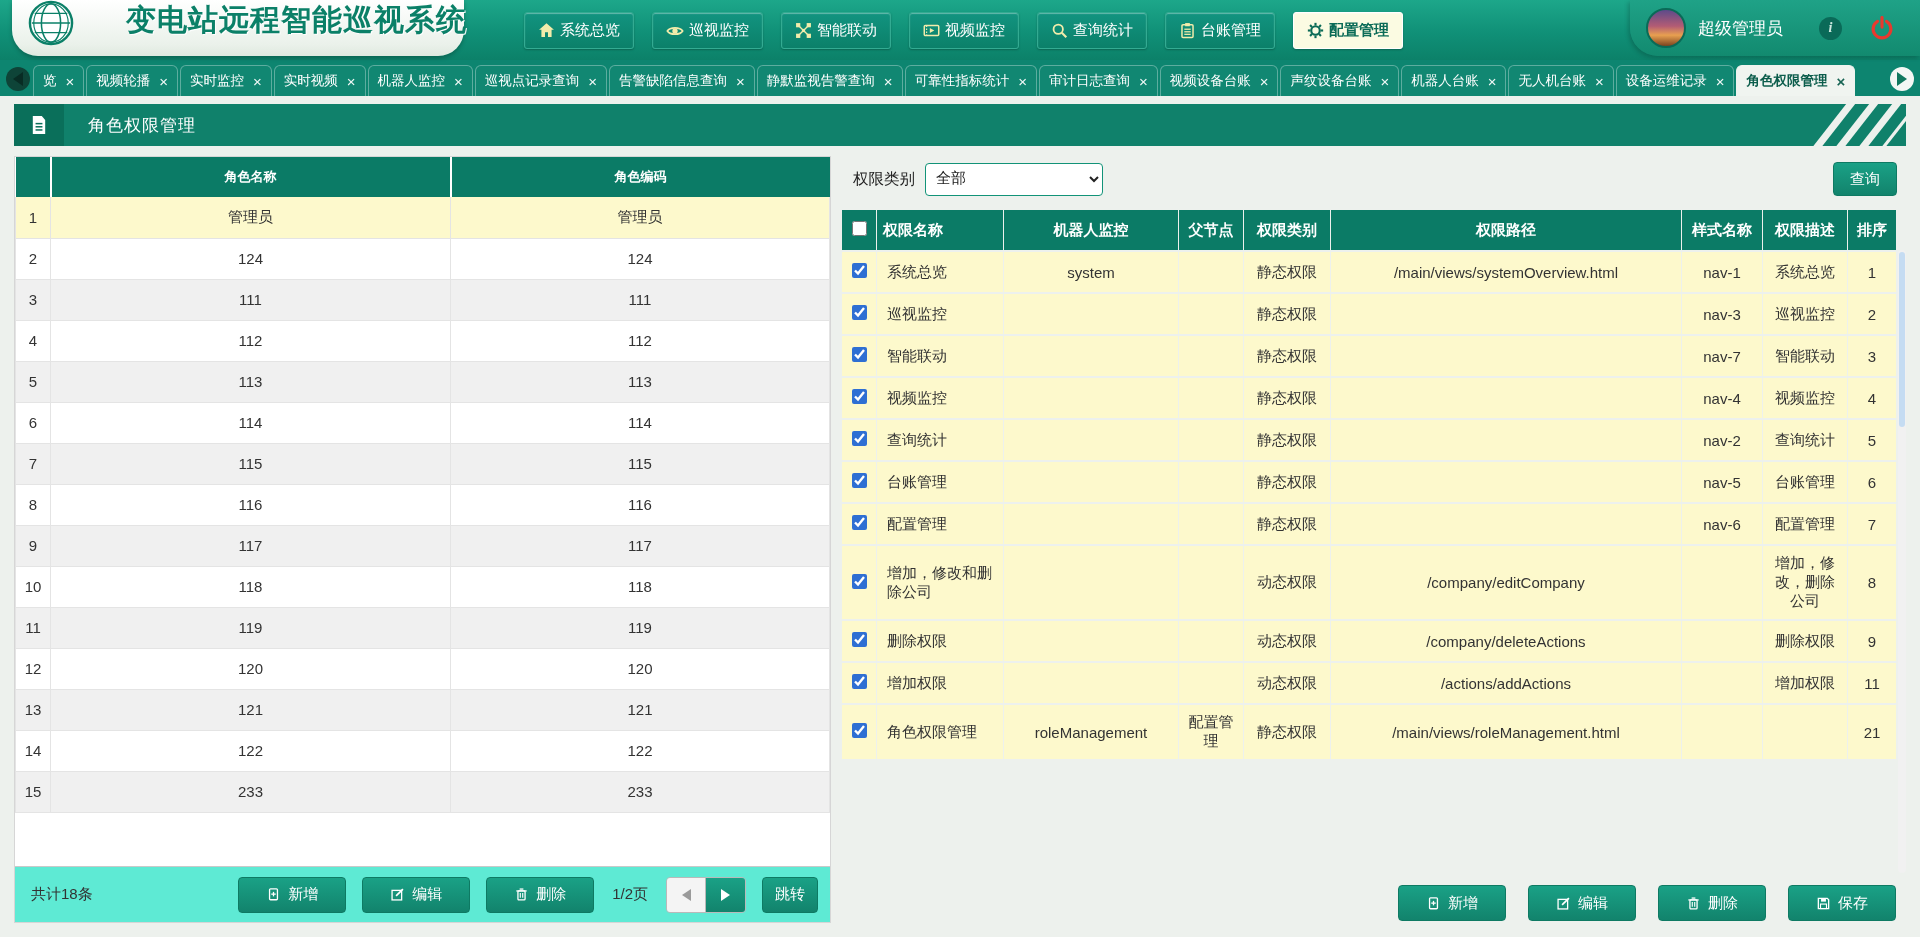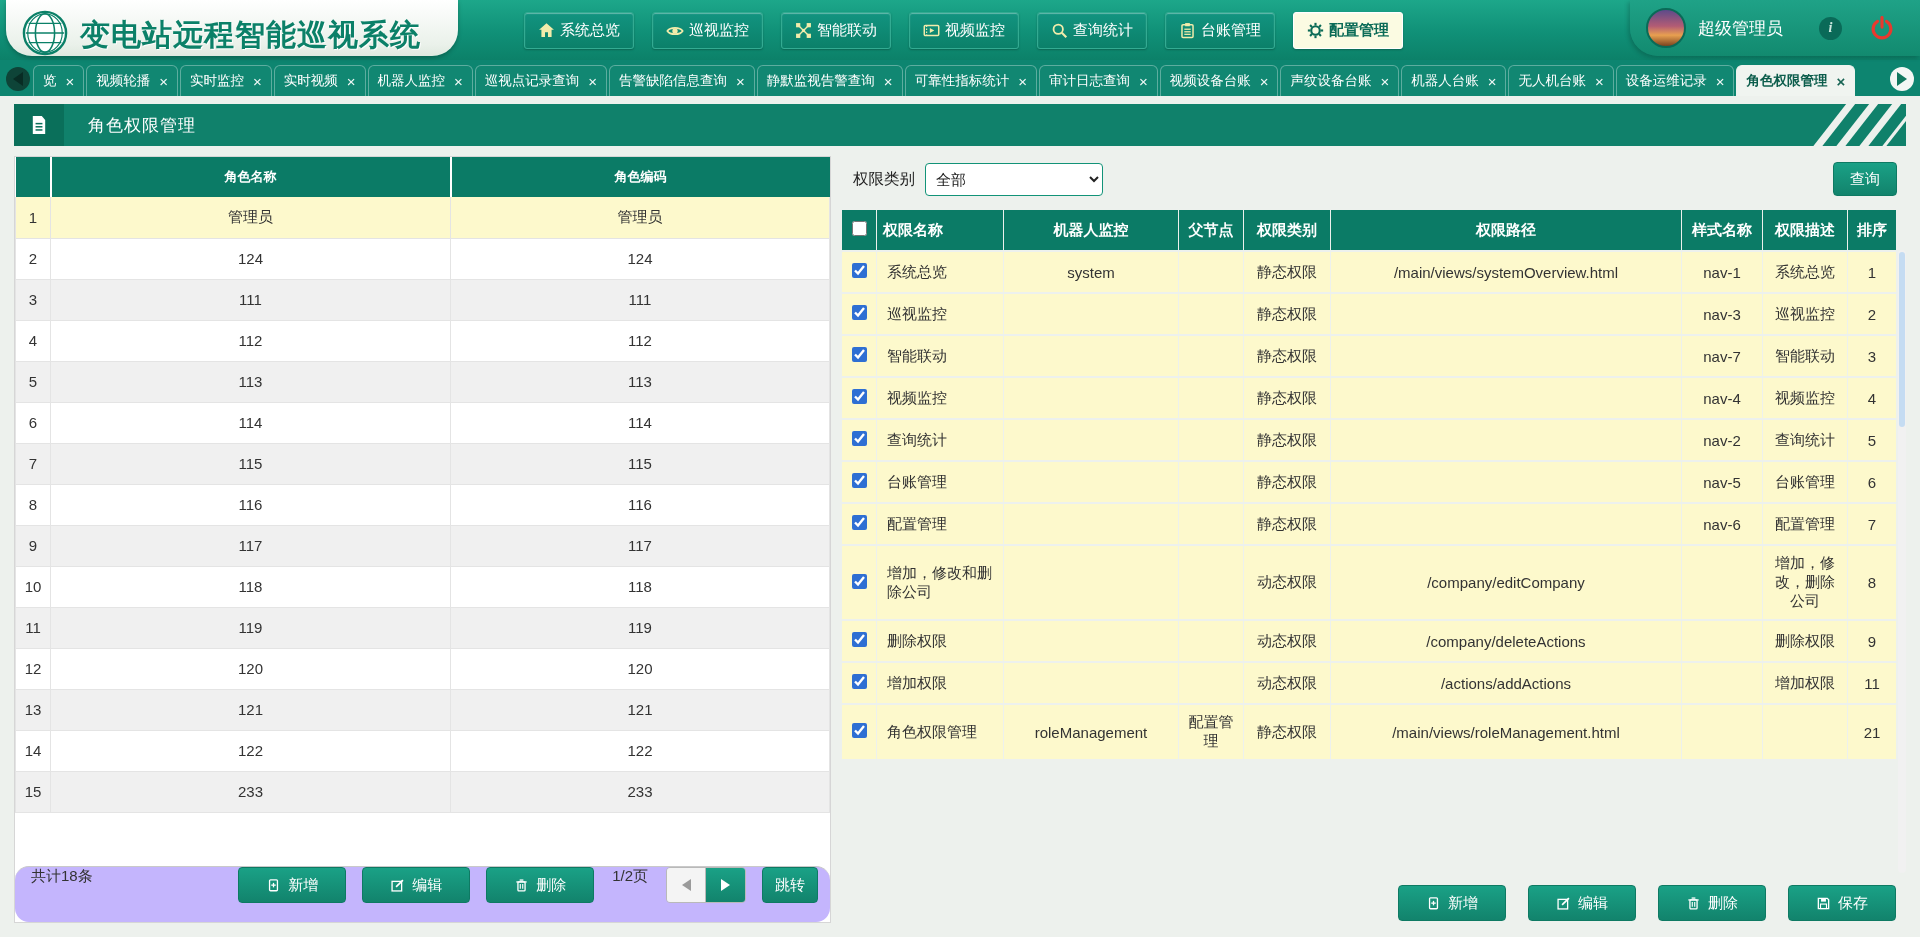--- a/index.html
+++ b/index.html
@@ -2,24 +2,24 @@
 <html><head>
 <meta charset="utf-8">
 <style>
   * { margin:0; padding:0; box-sizing:border-box; }
   html,body { width:1920px; height:937px; overflow:hidden;
     font-family:"Liberation Sans","DejaVu Sans",sans-serif; background:#edf1ed; }
 
   
   .header { position:relative; height:60px;
     background:linear-gradient(180deg,#1da78a 0%,#109077 55%,#0c8169 100%); }
-  .brand { position:absolute; left:6px; top:0; width:452px; height:56px;
+  .brand { position:absolute; left:12px; top:0; width:452px; height:56px;
     background:linear-gradient(180deg,#ffffff 0%,#eaf1ea 80%,#dfe9df 100%);
-    border-radius:0 0 26px 26px; display:flex; align-items:flex-end; padding-left:16px;
-    box-shadow:0 2px 4px rgba(0,0,0,.25); z-index:3; }
+    border-radius:0 0 26px 26px; display:flex; align-items:flex-start; padding-left:16px;
+    box-shadow:0 2px 4px rgba(0,0,0,.25); z-index:3;gap:40px; }
   .logo { width:46px; height:46px; margin-right:12px; flex:0 0 auto; }
   .app-title { font-size:30px; font-weight:bold; color:#0b8068; letter-spacing:1px;
     text-shadow:1px 1px 0 rgba(255,255,255,.9); white-space:nowrap; }
   .nav { position:absolute; left:524px; top:12px; display:flex; gap:18px; z-index:2; }
   .nav-btn { height:37px; padding:0 13px; display:flex; align-items:center; gap:5px;
     background:linear-gradient(180deg,#129480,#0b8069); border:1px solid #33ab92;
     border-radius:3px; color:#fff; font-size:15px; cursor:pointer; white-space:nowrap;
     box-shadow:inset 0 1px 1px rgba(255,255,255,.35),0 1px 2px rgba(0,0,0,.25); }
   .nav-btn .icon { color:#f2ecab; display:flex; }
   .nav-btn.active { background:#fbfbe2; color:#0b6b57; border-color:#fff; font-weight:bold; }
@@ -76,21 +76,21 @@
   table.role-table col.c-idx { width:35px; }
   table.role-table thead th { background:#0b7b66; color:#fff; height:40px; font-size:13px;
     font-weight:bold; border-right:2px solid #fff; }
   table.role-table thead th:last-child { border-right:none; }
   table.role-table tbody td { height:41px; text-align:center; border:1px solid #e4e4e4;
     border-top:none; }
   tr.row-white td { background:#fff; }
   tr.row-gray td { background:#f0f0f0; }
   tr.row-selected td { background:#fdf9cc; }
   .left-footer { margin-top:auto; height:56px; border-top:1px solid #c9c9c9; display:flex;
-    align-items:flex-start; padding:0 12px 0 16px; gap:16px; background:#c4b5fd;border-radius:14px; }
+    align-items:center; padding:0 12px 0 16px; gap:16px; background:#5eead4; }
   .total-label { font-size:15px; color:#333; }
   .spacer { flex:1; }
   .btn { height:36px; padding:0 27px; display:flex; align-items:center; gap:7px;
     background:linear-gradient(180deg,#1aa186,#12836c); border:1px solid #0e7a63;
     border-radius:4px; color:#fff; font-size:15px; cursor:pointer; white-space:nowrap; }
   .btn .icon { display:flex; }
   .page-indicator { font-size:15px; color:#333; margin:0 2px; }
   .pager { display:flex; border:1px solid #b9b9b9; border-radius:4px; overflow:hidden; }
   .pager-btn { width:39px; height:34px; display:flex; align-items:center; justify-content:center;
     cursor:pointer; }
@@ -101,21 +101,21 @@
   .ptri-right { width:0; height:0; border-style:solid; border-width:6px 0 6px 9px;
     border-color:transparent transparent transparent #ffffff; }
 
   
   .right-panel { flex:1; display:flex; flex-direction:column; }
   .filter-row { height:34px; margin:6px 0 12px; display:flex; align-items:center; gap:10px;
     padding-left:12px; }
   .filter-label { font-size:15.5px; color:#222; }
   select.perm-select { width:178px; height:33px; border:1.5px solid #129378; border-radius:4px;
     background:#fff; font-size:15px; padding:0 6px; color:#222; outline:none;
-    font-family:Liberation Sans, sans-serif; }
+    font-family:Liberation Mono, monospace; }
   .table-wrap { flex:1; position:relative; padding-right:9px; }
   table.perm-table { width:100%; border-collapse:separate; border-spacing:1px 2px;
     table-layout:fixed; font-size:15px; color:#333; }
   table.perm-table thead th { background:#0b7b66; color:#fff; height:40px; font-size:15px;
     font-weight:bold; padding:0 4px; }
   table.perm-table thead th.al { text-align:left; padding-left:6px; }
   table.perm-table tbody td { background:#fdf9cc; padding:8px 6px; text-align:center;
     height:40px; word-break:break-all; }
   table.perm-table tbody td.al { text-align:left; padding-left:10px; }
   .scrollbar { position:absolute; right:0; top:42px; bottom:2px; width:8px; background:#f1f1f1;

